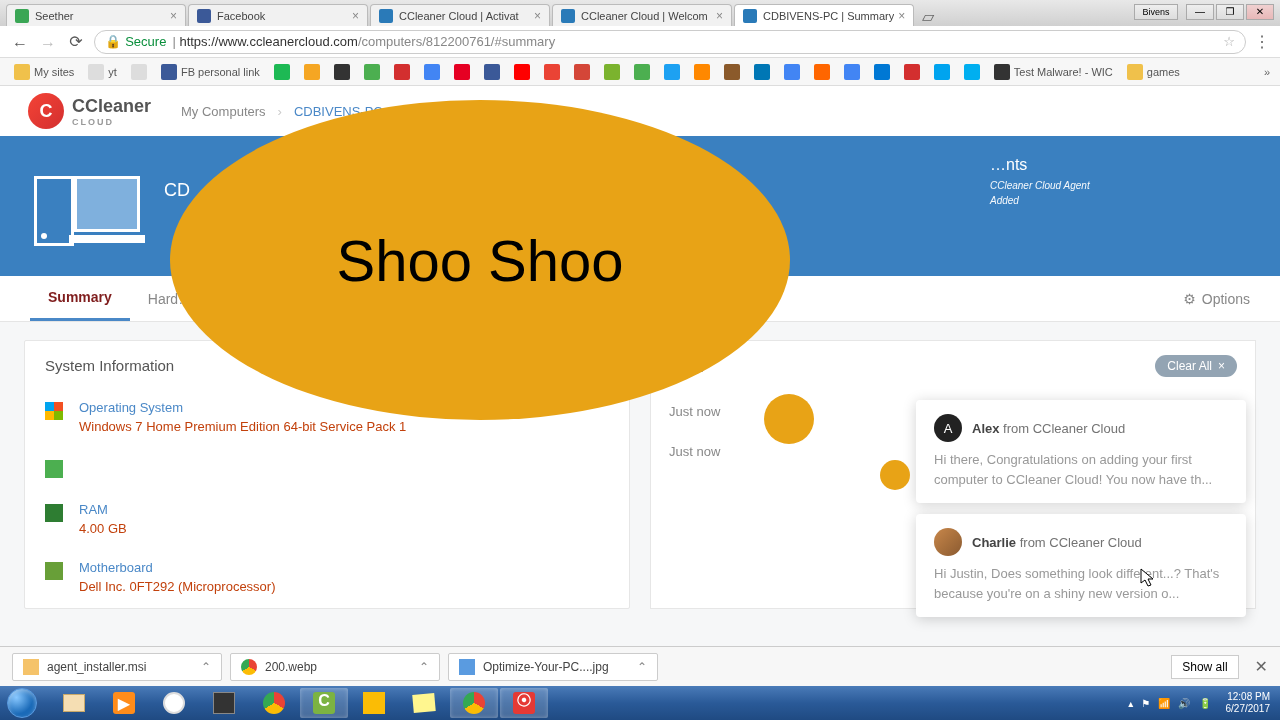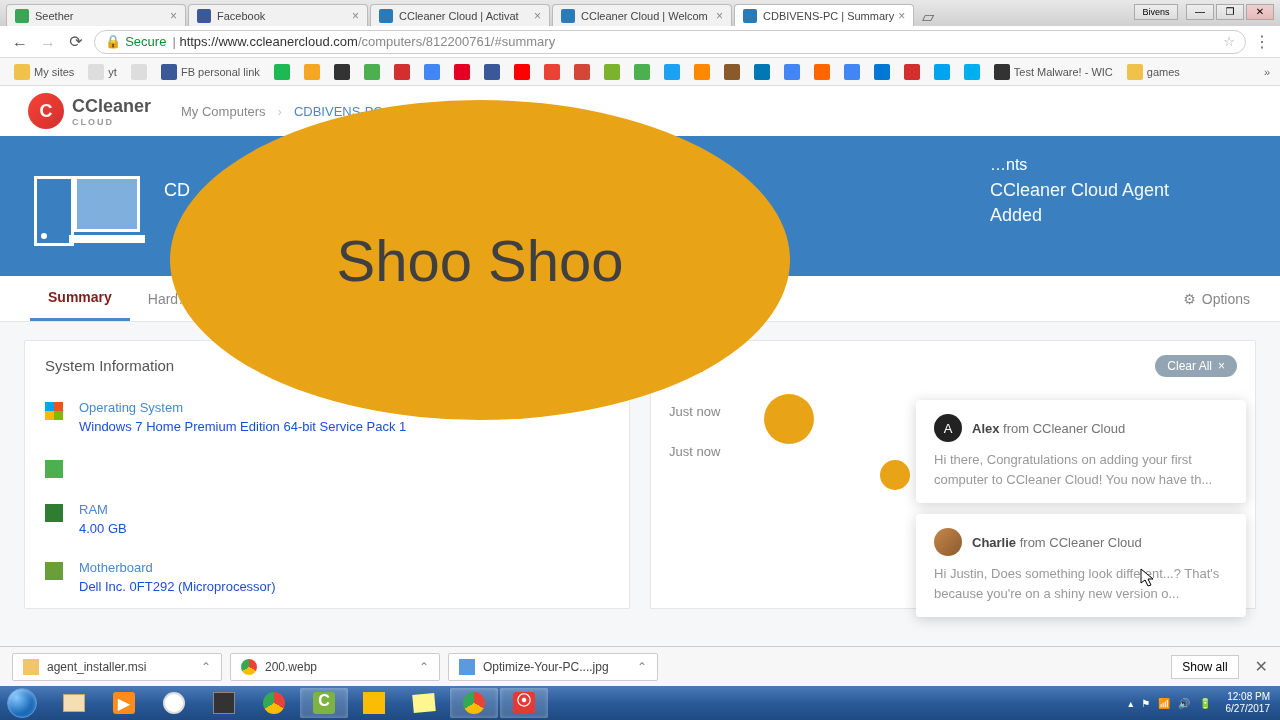--- a/index.html
+++ b/index.html
@@ -50,54 +50,54 @@
 
 .hero { background: #3a80c0; color: #fff; height: 140px; padding: 20px 30px; display: flex; position: relative; }
 .hero-icon { width: 110px; height: 100px; position: relative; margin-right: 24px; }
 .pc-shape { position: absolute; background: #fff; }
 .pc1 { width: 40px; height: 70px; left: 4px; top: 20px; border: 3px solid #fff; background: #3a80c0; }
 .pc1::after { content: ""; position: absolute; left: 4px; bottom: 4px; width: 6px; height: 6px; background: #fff; border-radius: 50%; }
 .pc2 { width: 66px; height: 56px; left: 44px; top: 20px; border: 3px solid #fff; background: #7fb0dd; }
 .pc2b { width: 76px; height: 8px; left: 39px; top: 79px; background: #fff; }
 .hero-events { margin-left: auto; width: 260px; }
 .he-title { font-size: 16px; margin-bottom: 6px; }
-.he-item { font-size: 18px; opacity: 0.95; margin-bottom: 4px; }
+.he-item { font-size: 10px; opacity: 0.95; margin-bottom: 4px; font-style: italic; }
 
 .tabs { background: #fff; border-bottom: 1px solid #e5e5e5; display: flex; align-items: center; padding: 0 30px; height: 46px; }
 .tabs .t { font-size: 14px; color: #888; padding: 0 18px; height: 100%; display: flex; align-items: center; cursor: pointer; }
 .tabs .t.active { color: #7f1d1d; border-bottom: 3px solid #4a88c7; font-weight: bold; }
 .tabs .opt { margin-left: auto; color: #888; font-size: 14px; display: flex; align-items: center; gap: 6px; cursor: pointer; }
 
 .cols { display: flex; gap: 20px; padding: 18px 24px; }
 .card { background: #fff; border: 1px solid #e6e6e6; border-radius: 2px; flex: 1; }
 .card h3 { font-size: 15px; font-weight: 400; color: #555; padding: 16px 20px; }
 .sys-row { padding: 10px 20px 14px; display: flex; gap: 16px; align-items: flex-start; }
 .sys-ico { width: 18px; height: 18px; margin-top: 2px; flex-shrink: 0; }
 .sys-label { color: #4a88c7; font-size: 13px; margin-bottom: 4px; }
-.sys-val { color: #1d4ed8; font-size: 13px; }
+.sys-val { color: #c2410c; font-size: 13px; }
 
 .ev-card { flex: 1; background: #fff; border: 1px solid #e6e6e6; position: relative; }
 .ev-head { display: flex; align-items: center; padding: 14px 18px; }
 .clearall { background: #93a4b3; color: #fff; border-radius: 12px; padding: 4px 12px; font-size: 12px; display: flex; align-items: center; gap: 6px; cursor: pointer; margin-left: auto; }
 .ev-row { padding: 12px 18px; font-size: 13px; color: #888; display: flex; align-items: center; gap: 14px; }
 .ev-ico { width: 16px; height: 16px; }
 
 
 .notif { position: absolute; right: 34px; width: 330px; background: #fff; border-radius: 4px; box-shadow: 0 2px 14px rgba(0,0,0,0.18); padding: 14px 18px; }
 .notif1 { top: 400px; }
 .notif2 { top: 514px; }
 .notif-head { display: flex; align-items: center; gap: 10px; margin-bottom: 8px; }
 .nava { width: 28px; height: 28px; border-radius: 50%; background: #222; color: #fff; display: flex; align-items: center; justify-content: center; font-size: 13px; }
 .nava.img { background: linear-gradient(135deg,#c8874a,#8a5a30); }
 .nname { font-size: 13px; color: #444; }
 .nfrom { color: #737373; font-weight: 400; }
 .nbody { font-size: 13px; color: #999; line-height: 1.5; }
 
 
-.shoo { position: absolute; left: 170px; top: 100px; width: 620px; height: 320px; background: #e8a316; border-radius: 50%; display: flex; align-items: center; justify-content: center; font-size: 58px; color: #404040; font-weight: 400; z-index: 50; }
+.shoo { position: absolute; left: 170px; top: 100px; width: 620px; height: 320px; background: #e8a316; border-radius: 50%; display: flex; align-items: center; justify-content: center; font-size: 58px; color: #000000; font-weight: 400; z-index: 50; }
 .dot1 { position: absolute; left: 764px; top: 394px; width: 50px; height: 50px; background: #e8a316; border-radius: 50%; z-index: 50; }
 .dot2 { position: absolute; left: 880px; top: 460px; width: 30px; height: 30px; background: #e8a316; border-radius: 50%; z-index: 50; }
 
 
 .cursor { position: absolute; left: 1140px; top: 568px; z-index: 100; font-size: 16px; color: #000; }
 
 
 .downloads { position: absolute; left: 0; right: 0; bottom: 34px; height: 40px; background: #f7f7f7; border-top: 1px solid #ccc; display: flex; align-items: center; padding: 0 12px; gap: 8px; }
 .dl-item { background: #fff; border: 1px solid #ccc; height: 28px; display: flex; align-items: center; padding: 0 10px; font-size: 12px; color: #444; gap: 8px; border-radius: 2px; min-width: 210px; cursor: pointer; }
 .dl-ico { width: 16px; height: 16px; }

